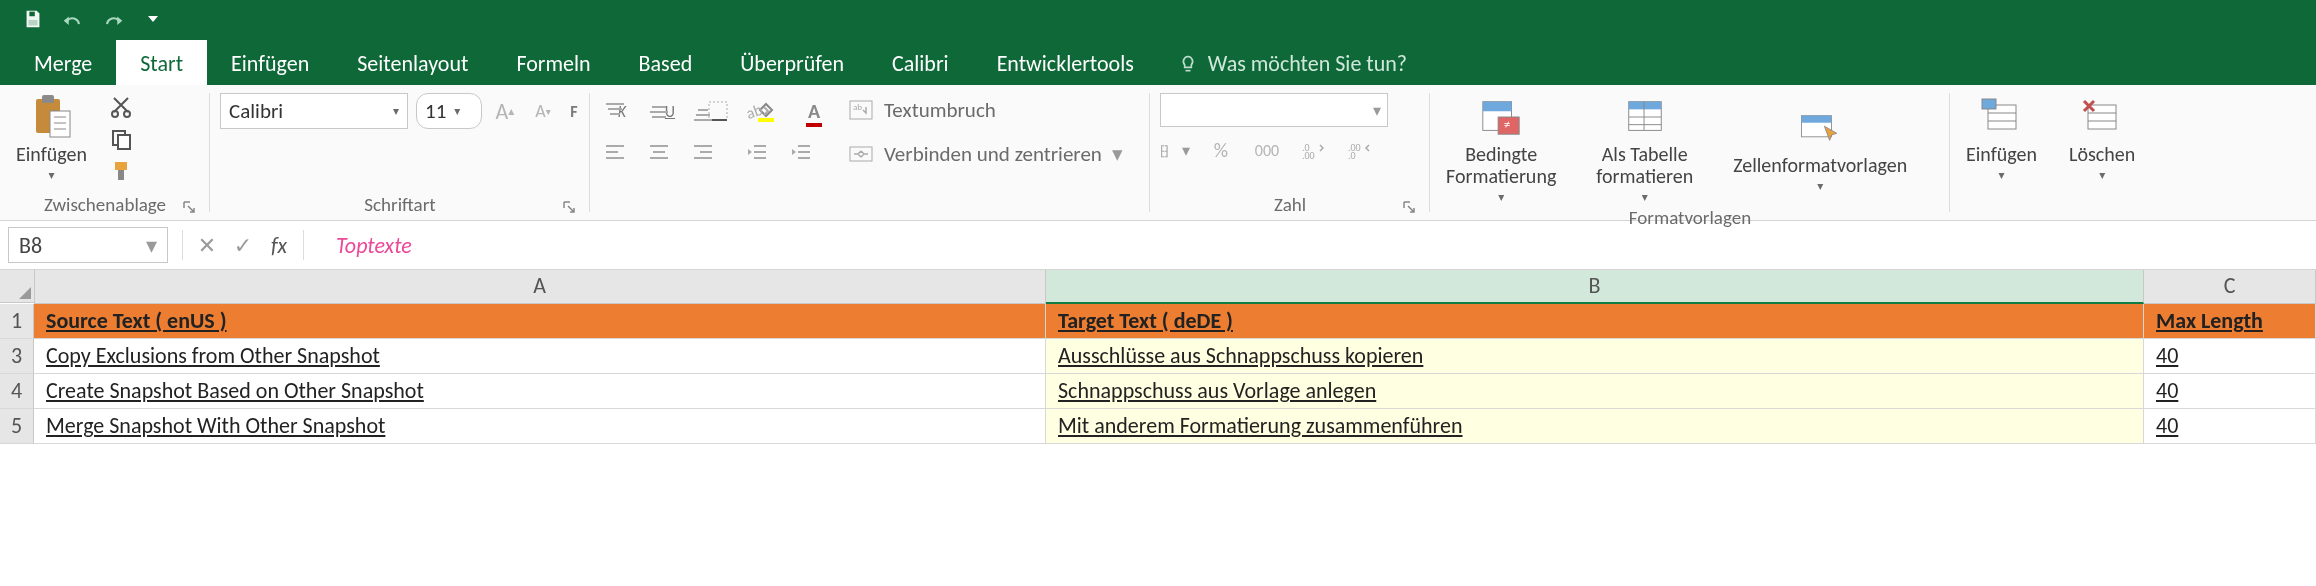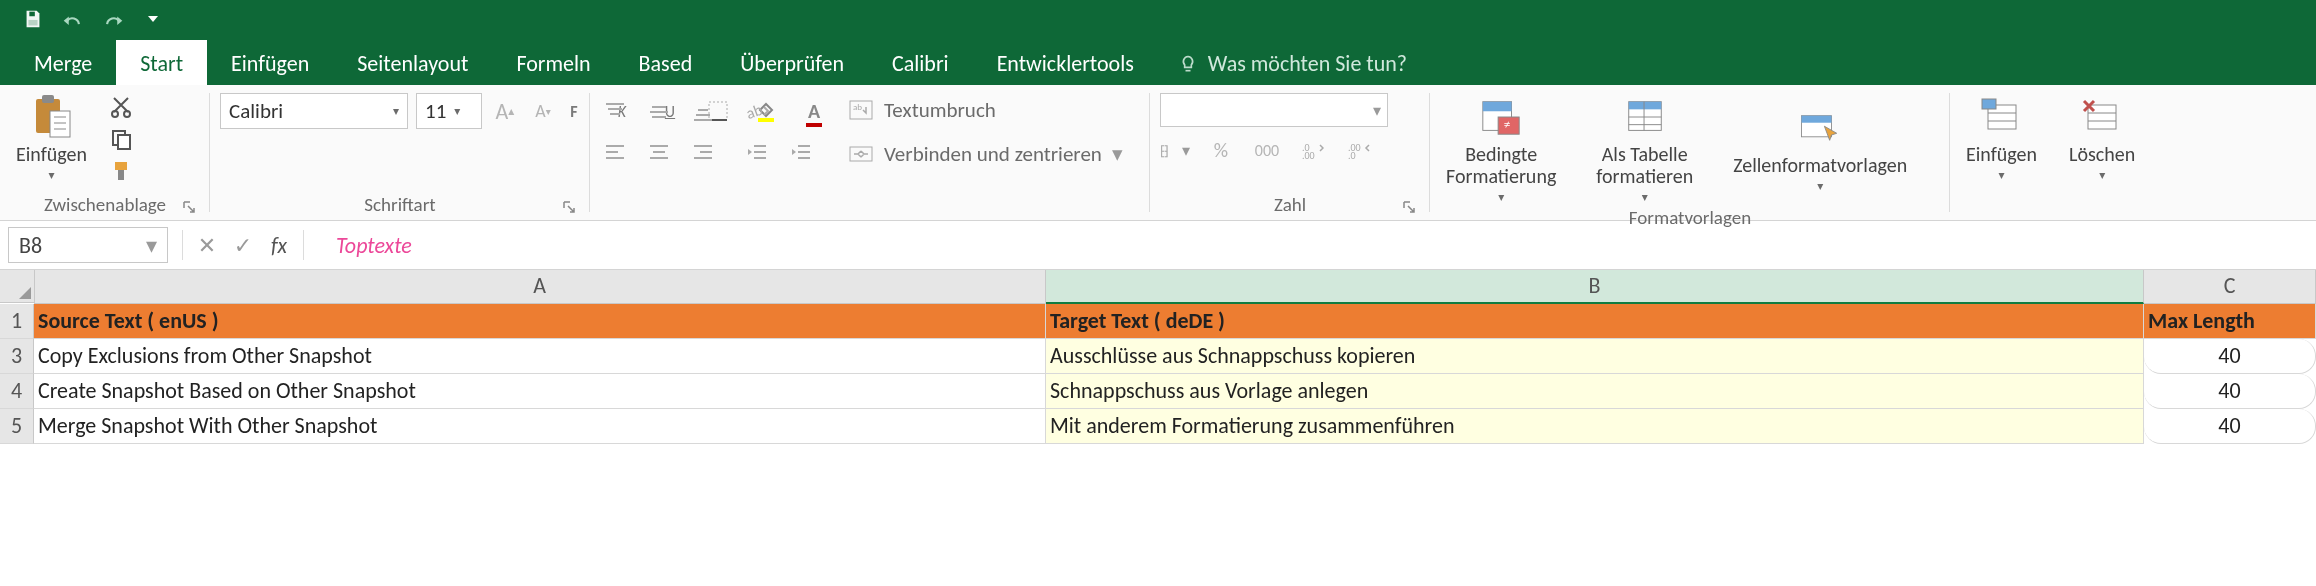--- a/index.html
+++ b/index.html
@@ -136,21 +136,21 @@
     background: #ffffff;
     display: flex;
     align-items: center;
     padding: 0 8px;
     font-size: 21px;
     color: #333333;
     gap: 8px;
   }
   .combo .caret { font-size: 12px; color:#6b6b6b; }
   .font-name { width: 170px; }
-  .font-size { width: 48px; }
+  .font-size { width: 48px; border-radius: 12px; }
   .hbtn {
     display:flex; align-items:center; gap:10px; font-size:21px; color:#6b6b6b; cursor:pointer; padding:4px 8px;
   }
   .num-combo {
     border: 1px solid #c8c8c8;
     background: #ffffff;
     width: 220px;
     height: 32px;
     display:flex;
     align-items:center;
@@ -233,32 +233,33 @@
     background: #e6e6e6;
     border-right: 1px solid #c8c8c8;
     border-bottom: 1px solid #d8d8d8;
     text-align: center;
     color: #555555;
     line-height: 34px;
   }
   .cell {
     border-right: 1px solid #d8d8d8;
     border-bottom: 1px solid #d8d8d8;
-    padding: 4px 4px;
+    padding: 4px 12px;
     line-height: 26px;
     white-space: nowrap;
     overflow: hidden;
+    text-decoration: underline;
   }
   .hdrcell {
     background: #ed7d31;
     font-weight: 700;
     color: #222222;
   }
   .target { background: #ffffe1; }
-  .num { text-align: center; border-radius: 17px; }
+  .num { text-align: left; }
 
   svg { display:block; }
   .muted { color:#9a9a9a; }
 </style>
 </head>
 <body>
 
 <div class="titlebar">
   <div class="qat">
     <span class="qat-icon">

